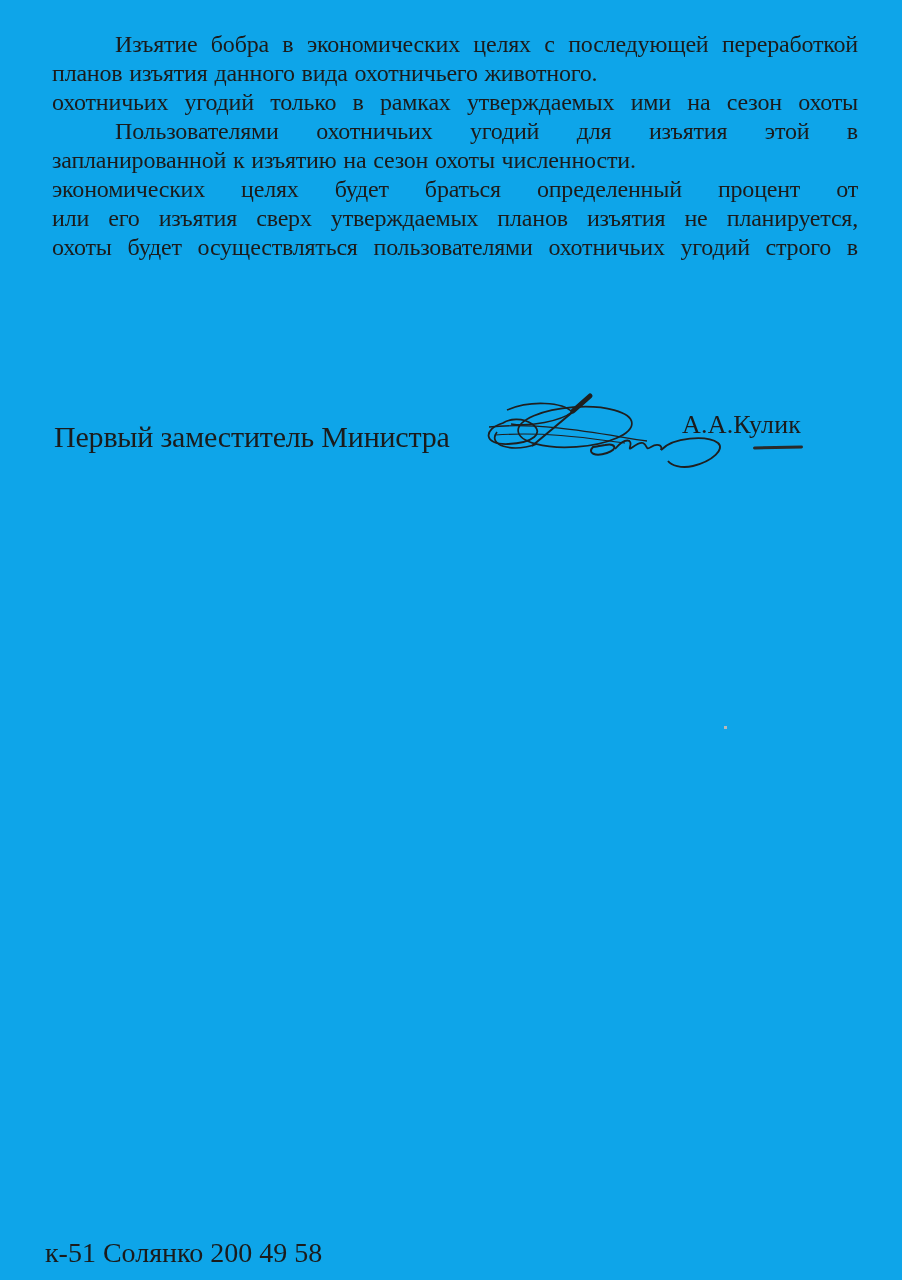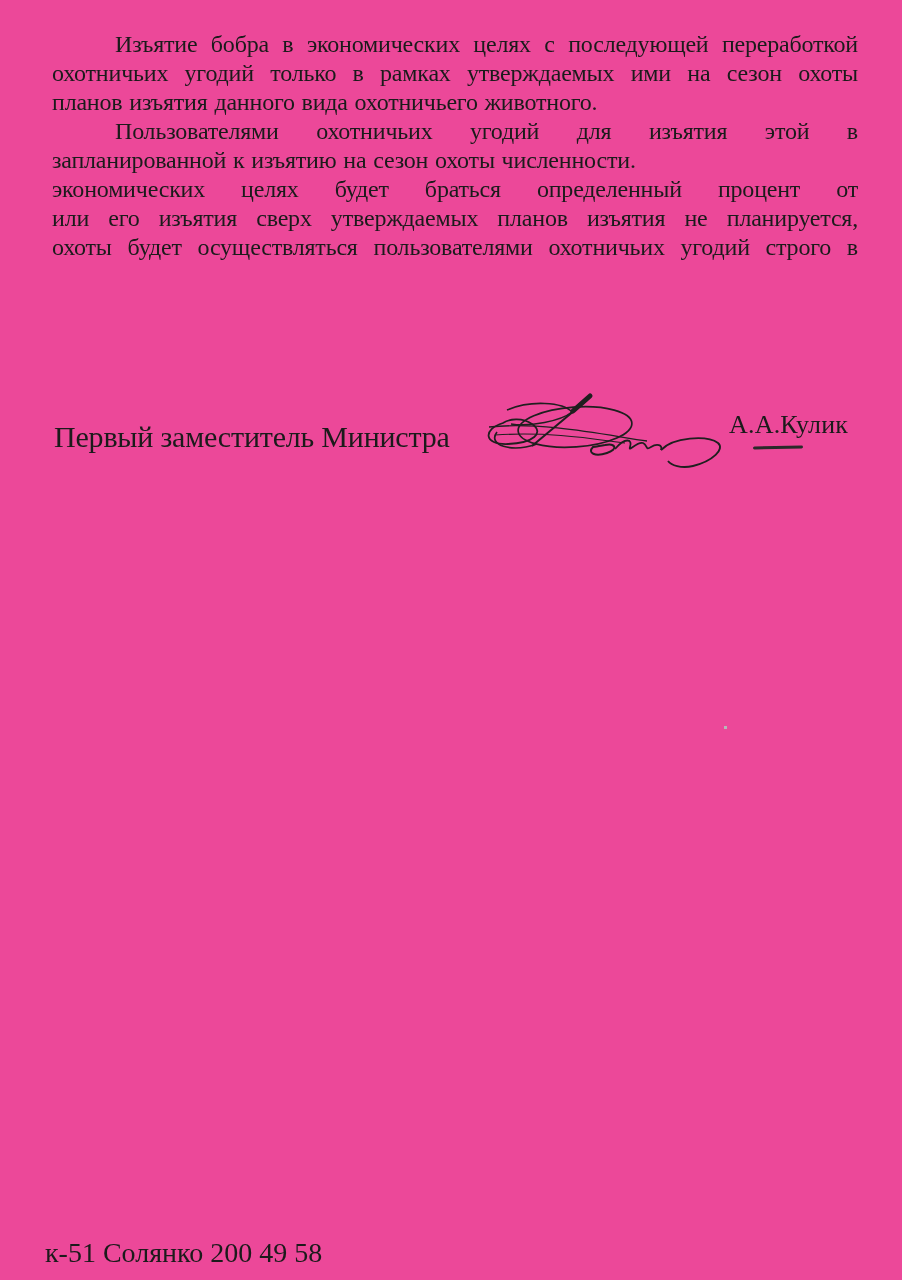--- a/index.html
+++ b/index.html
@@ -6,21 +6,21 @@
   html, body { width: 902px; height: 1280px; }
   body {
     background: #ffffff;
     font-family: "Liberation Serif", "DejaVu Serif", serif;
     color: #1b1b1b;
   }
   .page {
     position: relative;
     width: 902px;
     height: 1280px;
-    background: #ec4899;
+    background: #0ea5e9;
     overflow: hidden;
   }
   .text-block {
     position: absolute;
     left: 52px;
     top: 30px;
     width: 806px;
     font-size: 24px;
     line-height: 29px;
     letter-spacing: -0.2px;
@@ -42,21 +42,21 @@
   .sig-title {
     position: absolute;
     left: 54px;
     top: 420px;
     font-size: 30px;
     letter-spacing: -0.2px;
     white-space: nowrap;
   }
   .sig-name {
     position: absolute;
-    left: 729px;
+    left: 682px;
     top: 410px;
     font-size: 26px;
     letter-spacing: 0.2px;
     white-space: nowrap;
   }
   .sig-svg {
     position: absolute;
     left: 475px;
     top: 383px;
     width: 255px;
@@ -88,22 +88,22 @@
     background: #b8b8b8;
   }
 </style>
 </head>
 <body>
 
 <div class="page">
 
   <div class="text-block">
     <div class="line para-start">Изъятие бобра в экономических целях с последующей переработкой</div>
+    <div class="line para-end">планов изъятия данного вида охотничьего животного.</div>
     <div class="line">охотничьих угодий только в рамках утверждаемых ими на сезон охоты</div>
-    <div class="line para-end">планов изъятия данного вида охотничьего животного.</div>
 
     <div class="line para-start">Пользователями охотничьих угодий для изъятия этой в</div>
     <div class="line para-end">запланированной к изъятию на сезон охоты численности.</div>
     <div class="line">экономических целях будет браться определенный процент от</div>
 
     <div class="line">или его изъятия сверх утверждаемых планов изъятия не планируется,</div>
     <div class="line">охоты будет осуществляться пользователями охотничьих угодий строго в</div>
   </div>
 
   <div class="signature-row">

